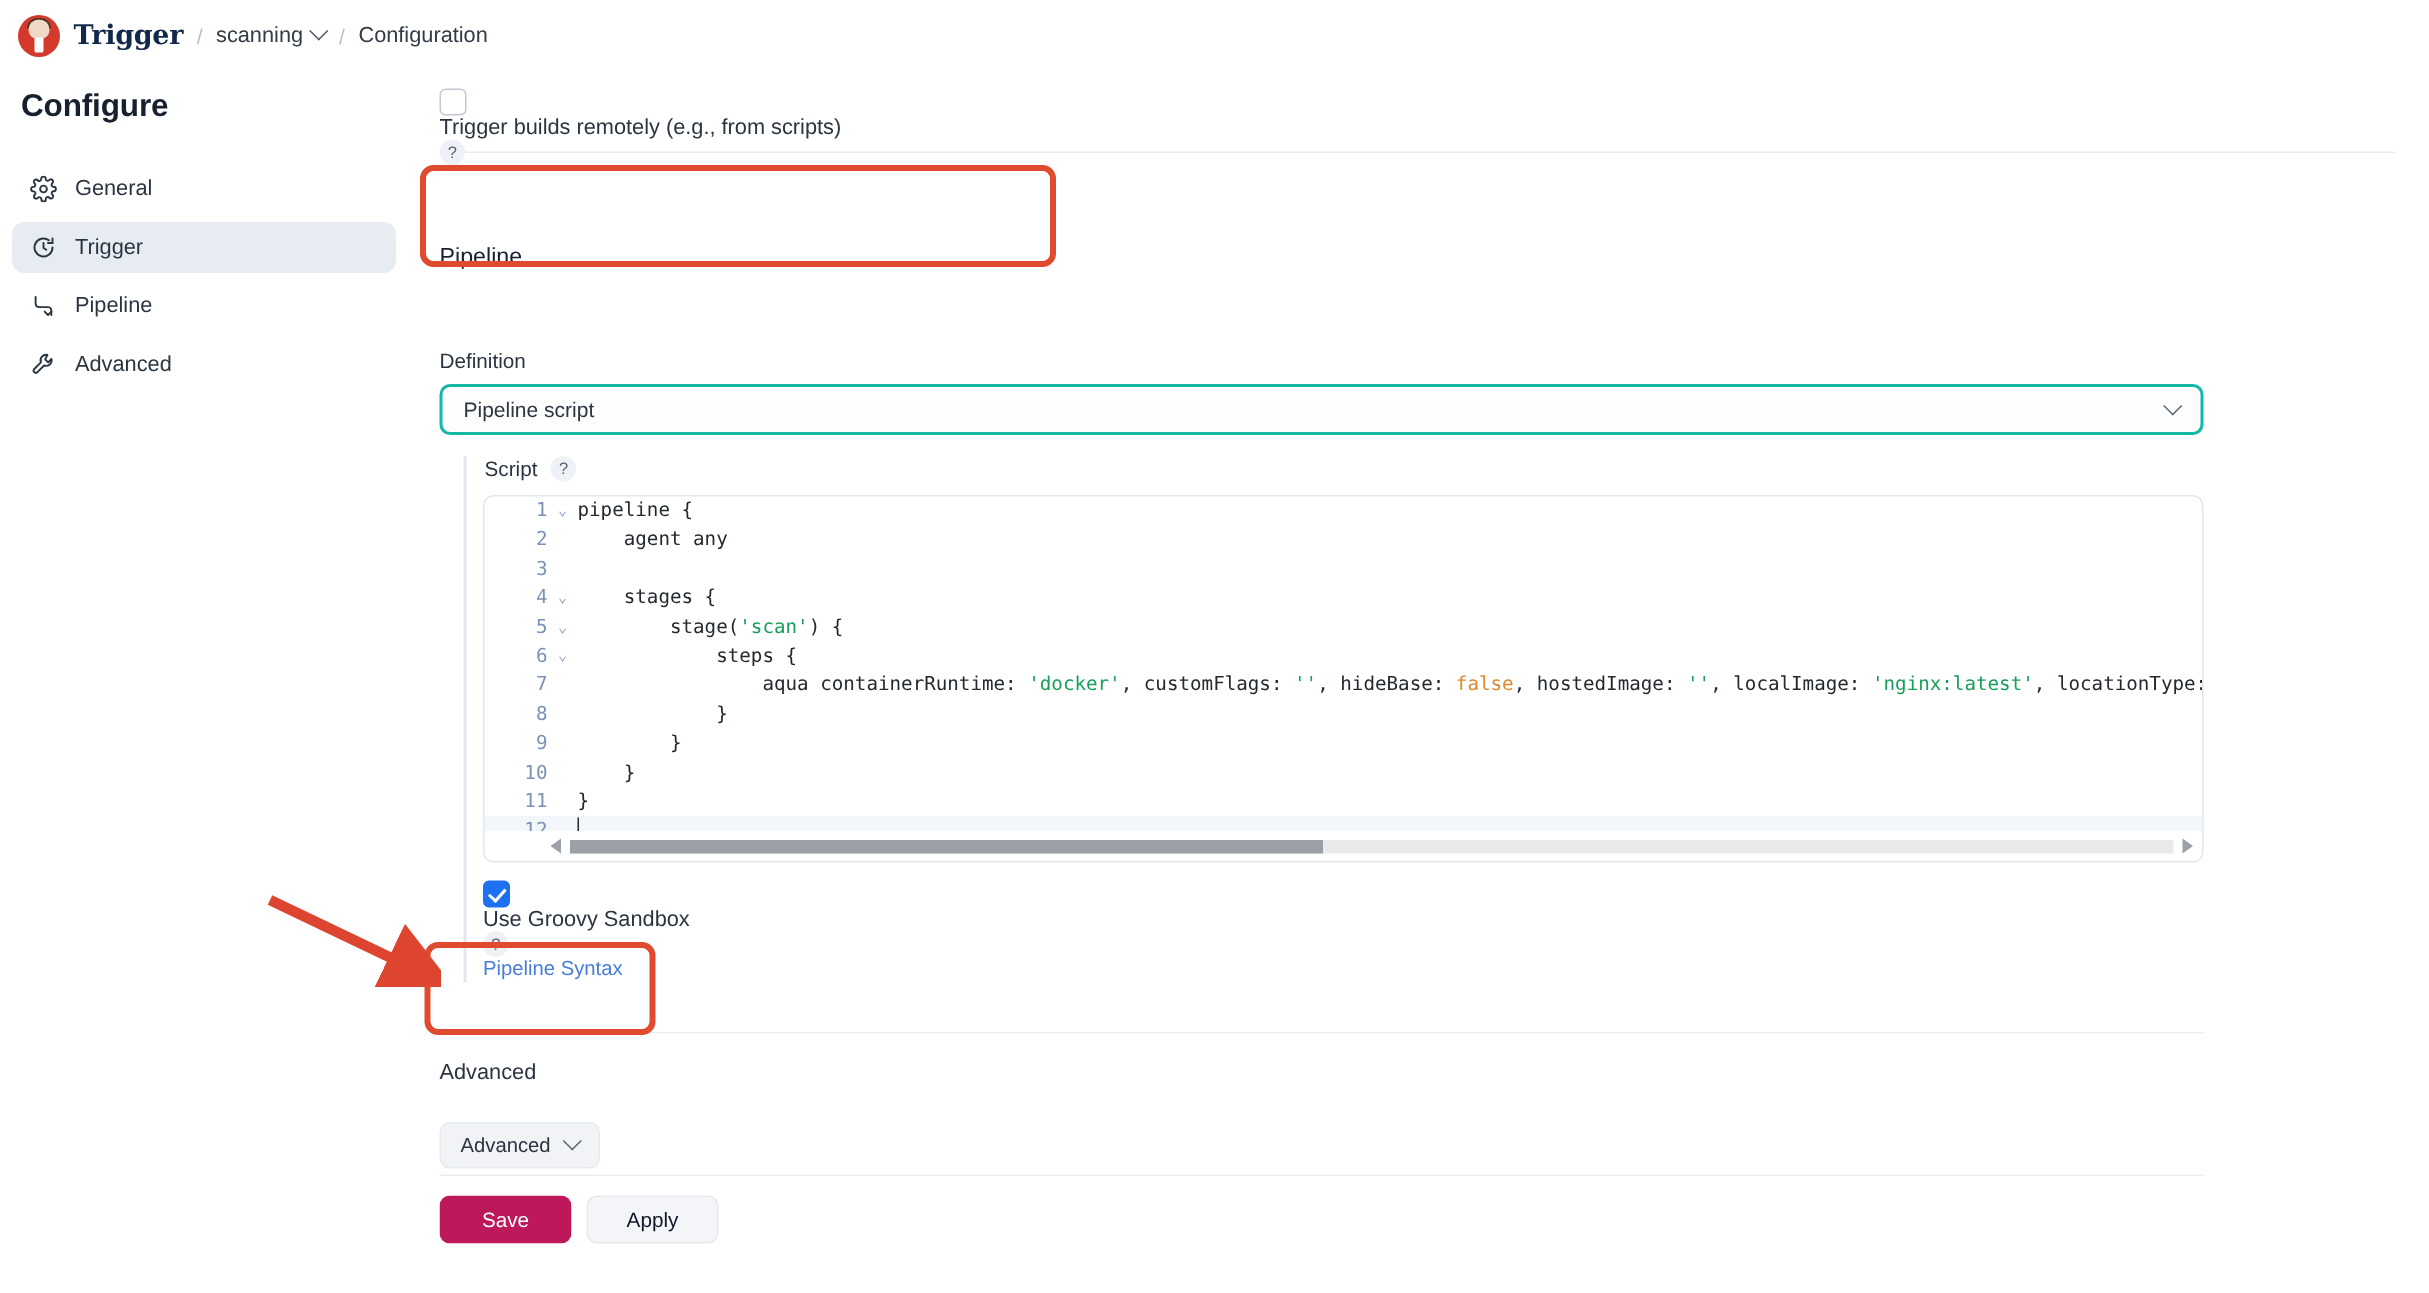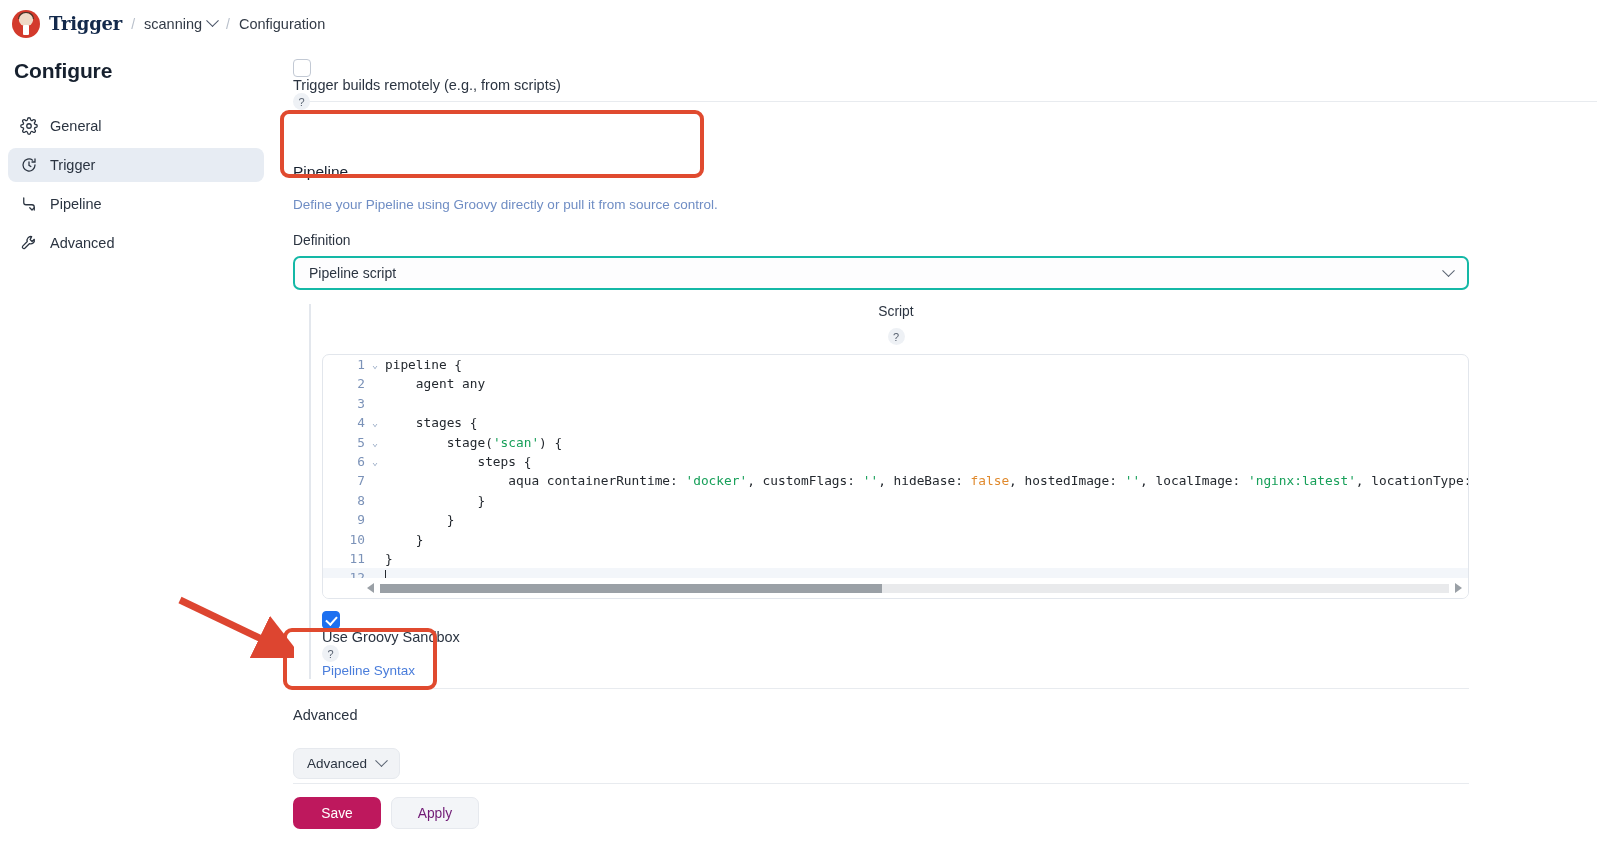--- a/index.html
+++ b/index.html
@@ -212,21 +212,21 @@
     cursor: pointer;
   }
 
   .btn {
     height: 32px; border-radius: 7px; font-size: 13.8px;
     display: inline-flex; align-items: center; justify-content: center;
     cursor: pointer; border: 1px solid transparent;
   }
   .btn-primary { background: #be185d; color: #fff; width: 88px; }
   .btn-ghost {
-    background: #f3f5f8; color: #701a75;
+    background: #f3f5f8; color: #0f172a;
     border-color: #e6e9ee; width: 88px;
   }
 
   .arrow-svg { position: absolute; left: 176px; top: 596px; pointer-events: none; }
 </style>
 </head>
 <body>
 
 <div class="topbar">
   <div class="jenkins-logo">
@@ -297,35 +297,34 @@
   <div class="row-checkbox">
     <span class="cbox"></span>
     <span class="lbl">Trigger builds remotely (e.g., from scripts)</span>
     <span class="help-badge">?</span>
   </div>
 
   <div class="hr"></div>
 
   <div style="position:absolute; left:21px; top:116px;">
     <div class="sect-title">Pipeline</div>
-    <div class="sect-desc">Define your Pipeline using Groovy directly or pull it from source control.</div>
   </div>
 
   <div style="position:absolute; left:21px; top:186px; width:1176px;">
     <div class="field-label">Definition</div>
     <div class="select" style="margin-top:8px;">
       <span>Pipeline script</span>
       <span class="sel-chev"></span>
     </div>
   </div>
 
   <div style="position:absolute; left:37px; top:257px; width:1160px;">
     <div class="script-rail"></div>
 
-    <div style="display:flex; align-items:center; gap:9px; padding-left:14px;flex-direction:column;">
+    <div style="display:flex; align-items:center; gap:9px; padding-left:14px;">
       <span class="field-label">Script</span>
       <span class="help-badge">?</span>
     </div>
 
     <div class="editor-wrap" style="margin:9px 0 0 13px;">
       <div class="code-area" id="code-area">
           <div class="cl"><span class="gut">1</span><span class="fold">⌄</span><span class="ctxt"><span>pipeline {</span></span></div>
           <div class="cl"><span class="gut">2</span><span class="fold"></span><span class="ctxt"><span>    agent any</span></span></div>
           <div class="cl"><span class="gut">3</span><span class="fold"></span><span class="ctxt"><span></span></span></div>
           <div class="cl"><span class="gut">4</span><span class="fold">⌄</span><span class="ctxt"><span>    stages {</span></span></div>

